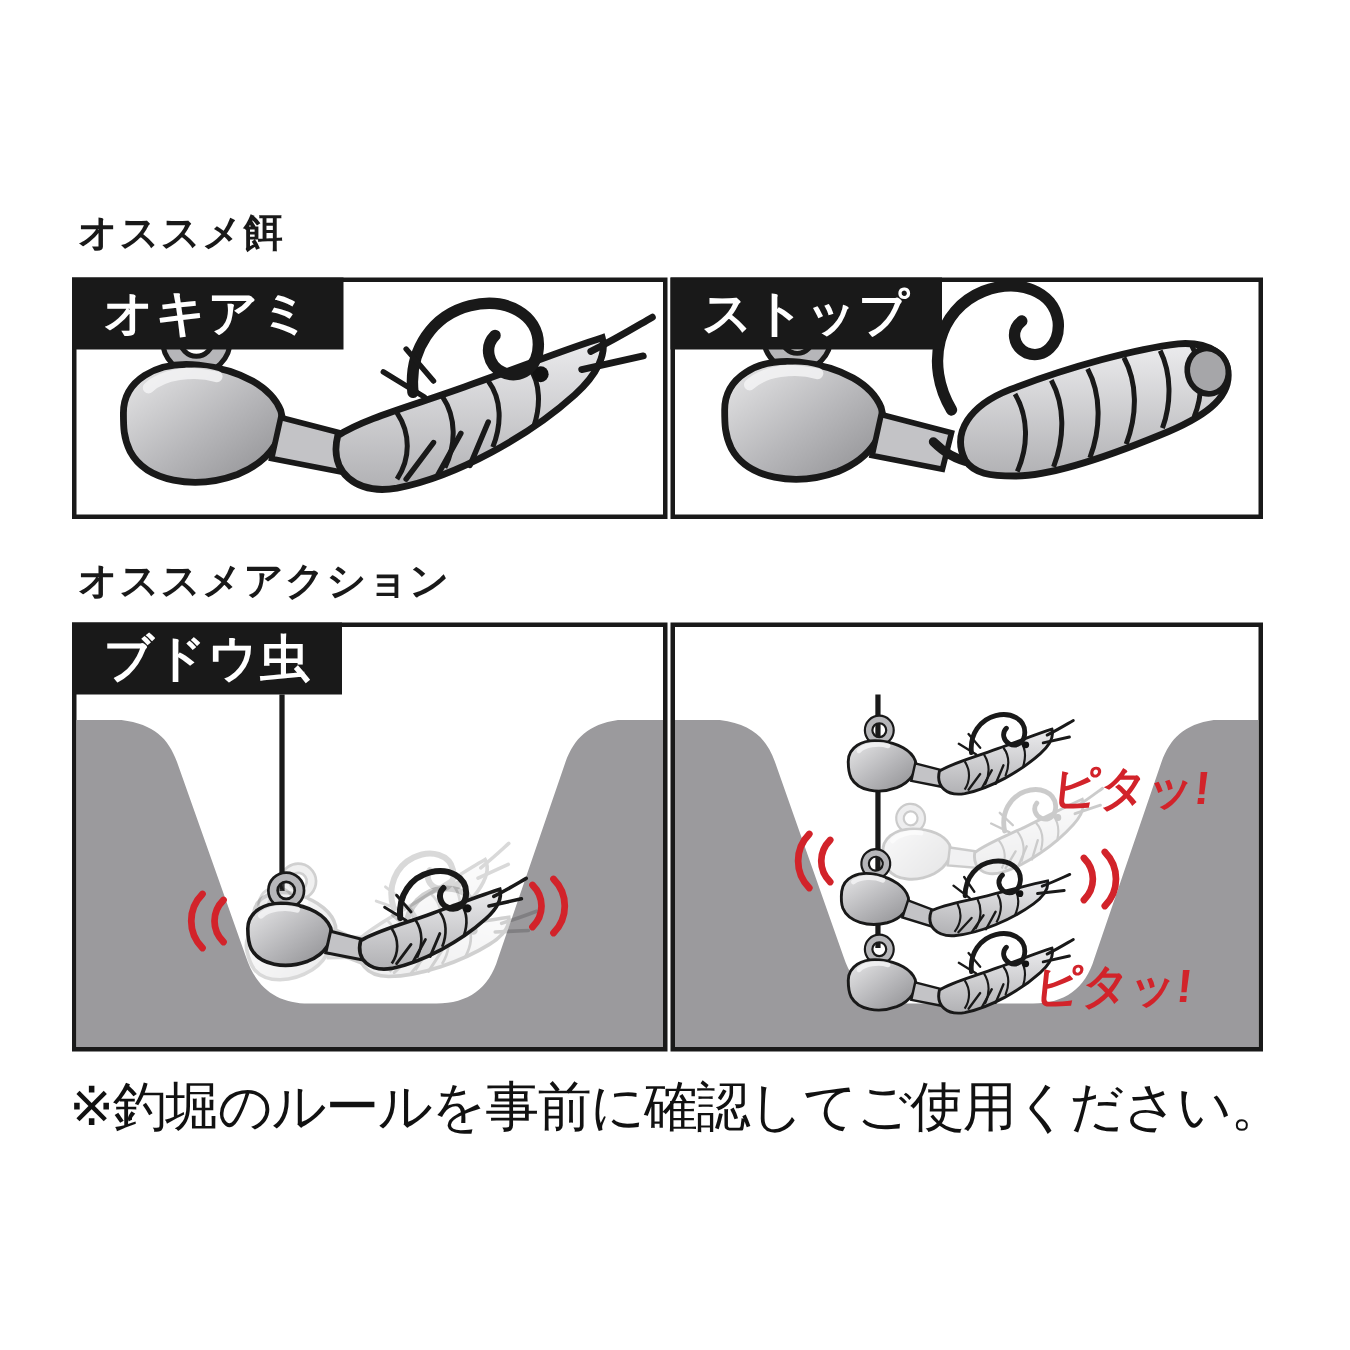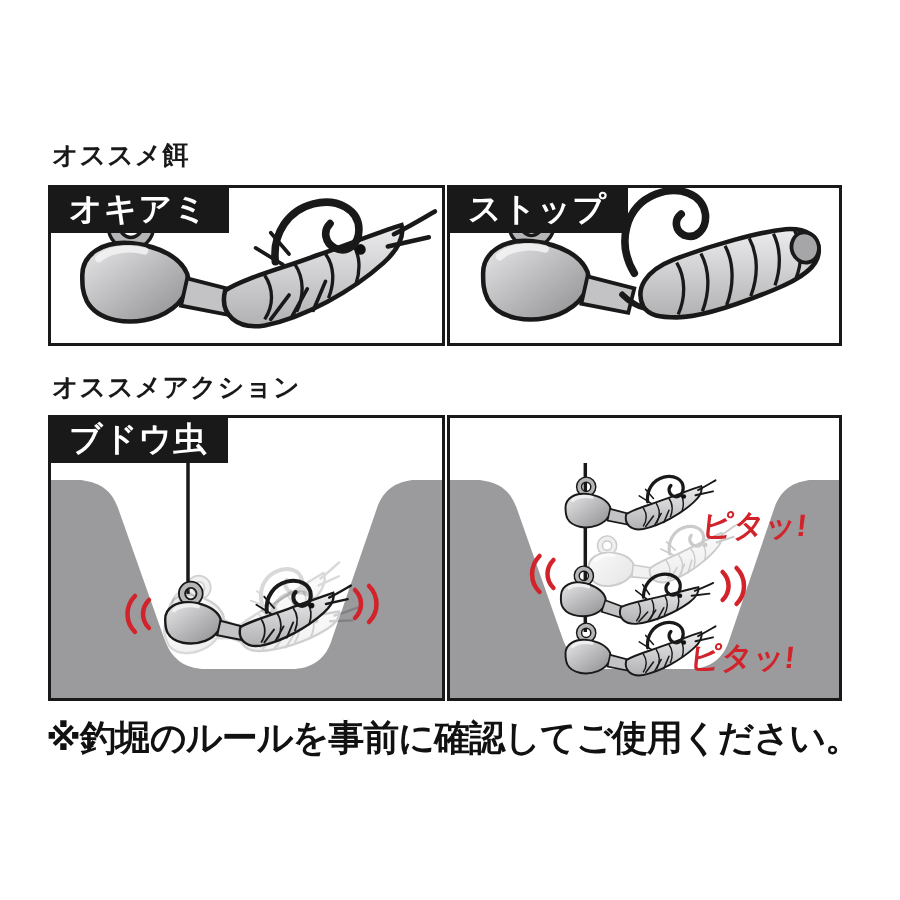--- a/index.html
+++ b/index.html
@@ -23,21 +23,21 @@
   .panel.p-left{left:0;width:397px;}
   .panel.p-right{left:399px;width:395px;}
   .panel-label{
     position:absolute;top:-3px;left:-3px;height:48px;line-height:48px;
     background:#191919;color:#ffffff;font-size:33px;font-weight:700;
     padding:0 21px;white-space:nowrap;letter-spacing:1px;z-index:3;
   }
   .panel svg.art{position:absolute;left:0;top:0;width:100%;height:100%;}
   .footnote{
     position:absolute;left:46px;top:714px;width:820px;
-    font-size:36px;font-weight:700;color:#111111;letter-spacing:-1px;
+    font-size:36px;font-weight:400;color:#111111;letter-spacing:-1px;
     white-space:nowrap;
   }
   .defs-holder{position:absolute;width:0;height:0;overflow:hidden;}
 </style>
 </head>
 <body>
 
 <svg class="defs-holder" aria-hidden="true">
   <defs>
     <linearGradient id="gMetal" x1="0" y1="0" x2="1" y2="1">

